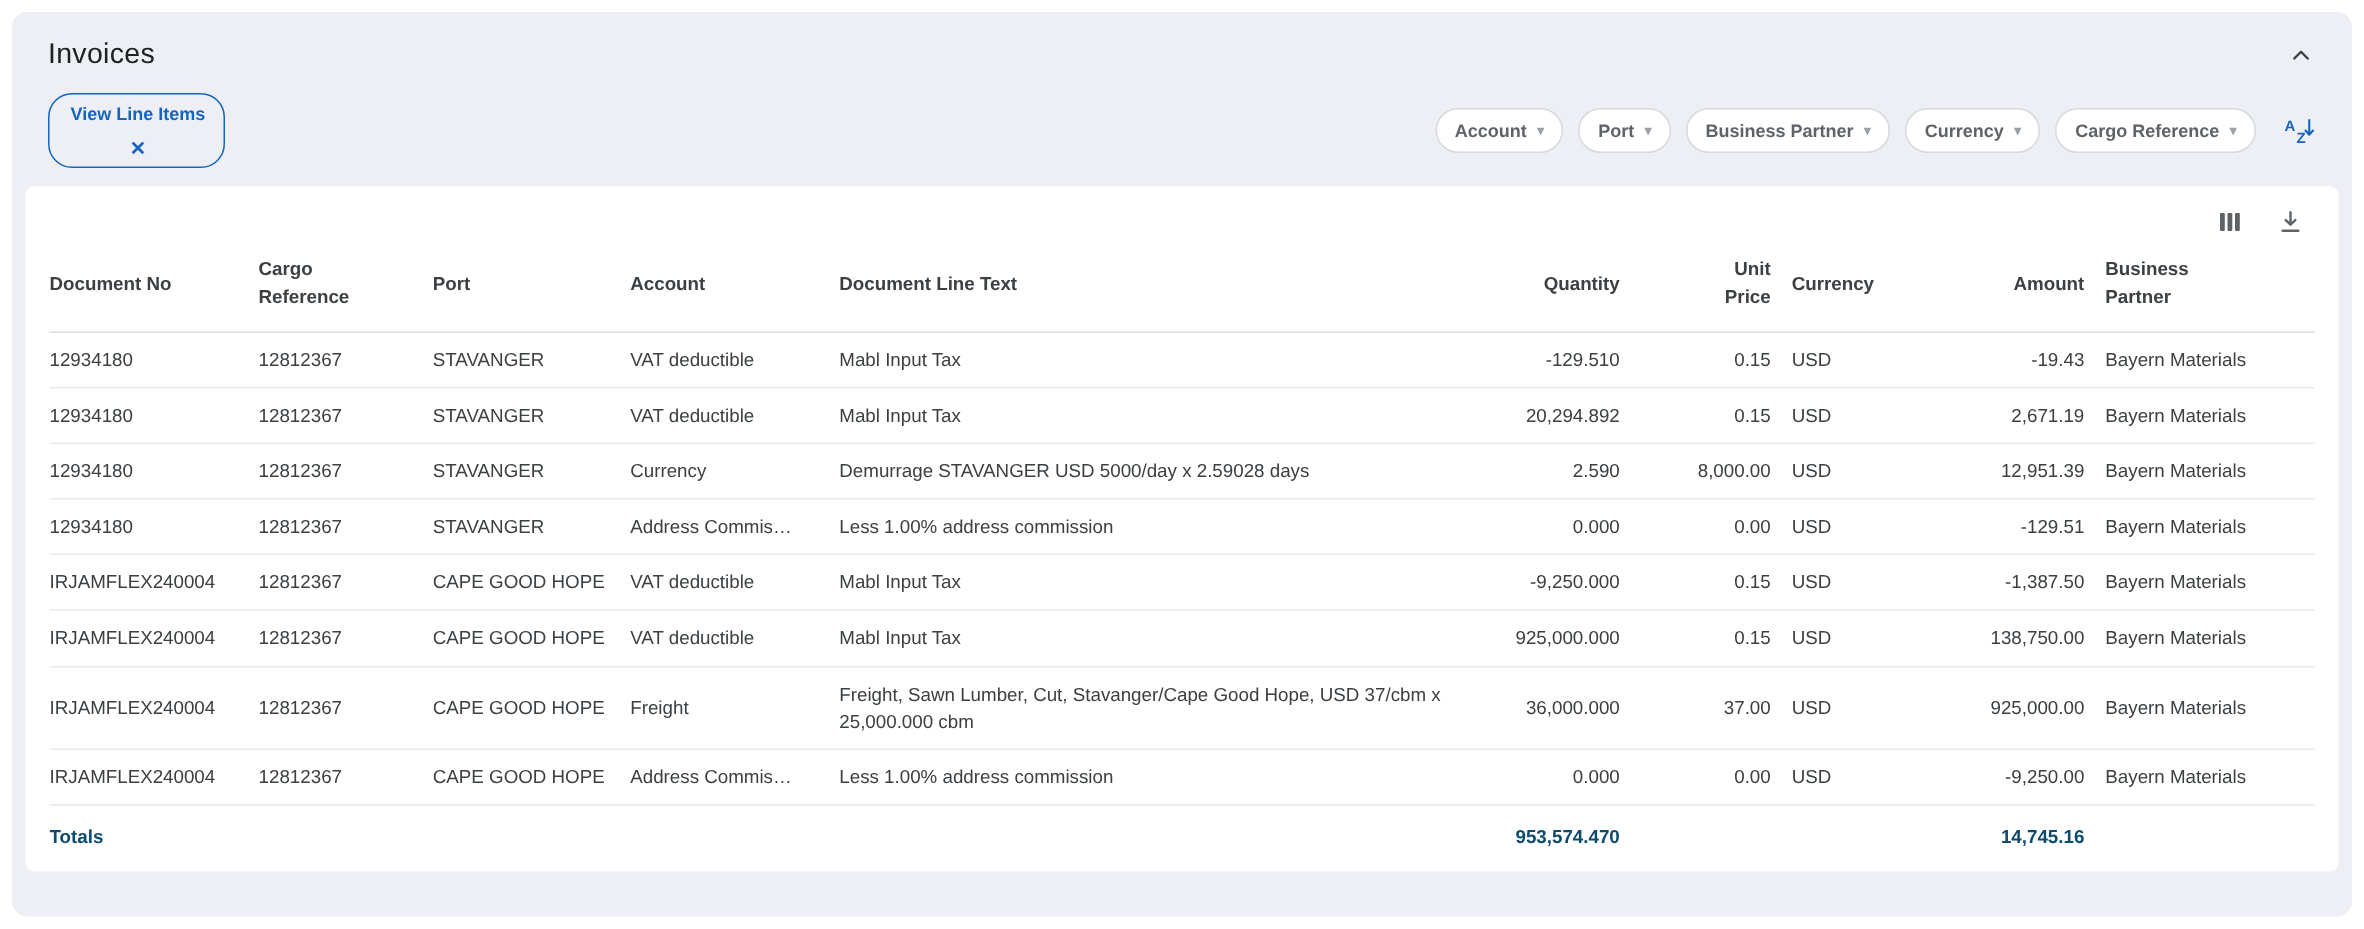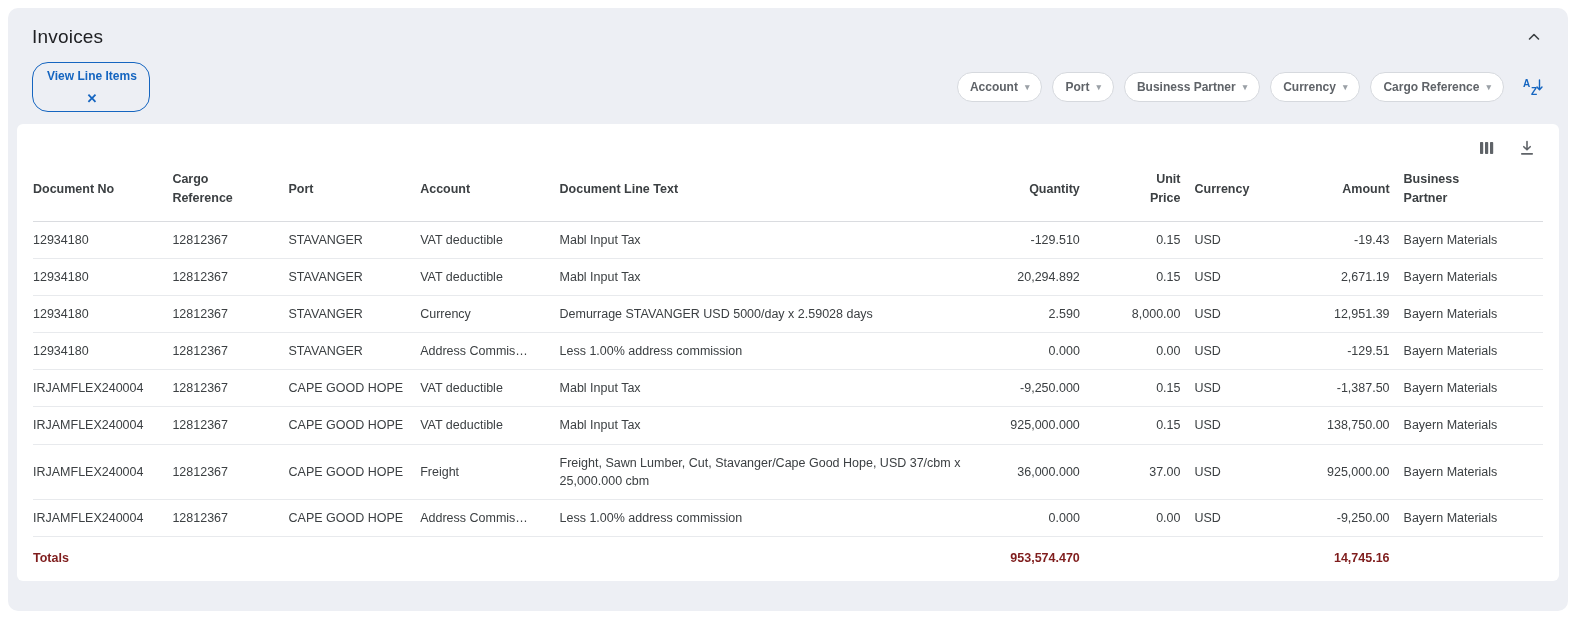--- a/index.html
+++ b/index.html
@@ -86,21 +86,21 @@
     font-size: 12.5px; color: #3c4043;
     padding: 9px 14px 9px 0;
     border-bottom: 1px solid #e8eaed;
     vertical-align: middle; line-height: 1.45;
     white-space: nowrap; overflow: hidden; text-overflow: ellipsis;
   }
   td:nth-child(5) { white-space: normal; }
   th:nth-child(6), th:nth-child(7), th:nth-child(9),
   td:nth-child(6), td:nth-child(7), td:nth-child(9) { text-align: right; }
   tfoot td {
-    font-weight: 700; color: #7f1d1d;
+    font-weight: 700; color: #0c4a6e;
     border-bottom: none; padding: 12px 14px 12px 0;
   }
   svg { display: block; }
 </style>
 </head>
 <body>
 
 <div class="panel">
 
   <div class="panel-header">

